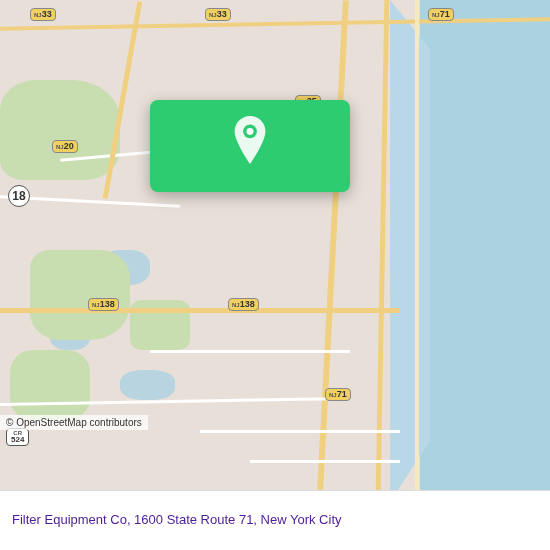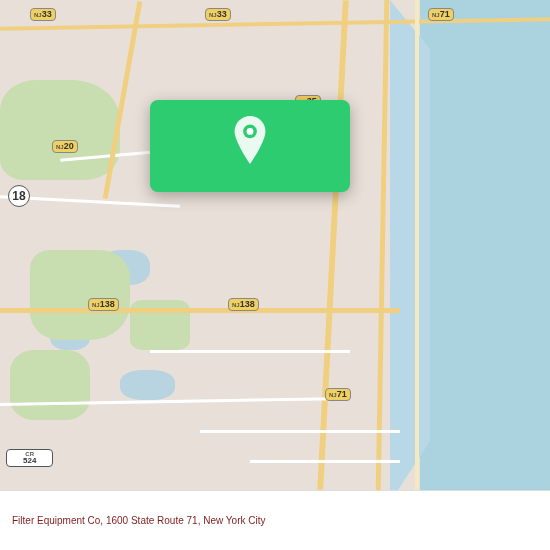--- a/index.html
+++ b/index.html
@@ -225,22 +225,22 @@
       background-color: #ffffff;
       border-top: 1px solid #ddd;
       display: flex;
       align-items: center;
       justify-content: space-between;
       padding: 0 12px;
       flex-shrink: 0;
     }
 
     #location-text {
-      font-size: 10px;
-      color: #7f1d1d;
+      font-size: 13px;
+      color: #4c1d95;
       flex: 1;
       line-height: 1.3;
     }
 
     #moovit-logo {
       display: flex;
       align-items: center;
       gap: 4px;
       flex-shrink: 0;
     }
@@ -323,33 +323,36 @@
     <div class="route-badge" style="top:298px;left:228px;">
       <span class="state-label">NJ</span>
       <span>138</span>
     </div>
     <div class="route-badge" style="top:388px;left:325px;">
       <span class="state-label">NJ</span>
       <span>71</span>
     </div>
 
     <div class="route-badge-circle" style="top:185px;left:8px;">18</div>
-    <div style="position:absolute;top:428px;left:6px;background:#fff;border:1.5px solid #555;border-radius:4px;font-size:8px;font-weight:bold;color:#333;padding:1px 16px;z-index:10;display:flex;flex-direction:column;align-items:center;line-height:1;margin-top:21px;">
+    <div style="position:absolute;top:428px;left:6px;background:#fff;border:1.5px solid #555;border-radius:4px;font-size:8px;font-weight:bold;color:#333;padding:1px 4px;z-index:10;display:flex;flex-direction:column;align-items:center;line-height:1;">
       <span style="font-size:6px;color:#555;">CR</span>
       <span>524</span>
     </div>
 
     <div id="cta-card">
       <div id="location-icon-container">
         <svg class="location-pin" viewBox="0 0 48 56" fill="none" xmlns="http://www.w3.org/2000/svg">
           <path d="M24 0C14.06 0 6 8.06 6 18C6 30 24 56 24 56C24 56 42 30 42 18C42 8.06 33.94 0 24 0Z" fill="white" fill-opacity="0.9"></path>
           <circle cx="24" cy="18" r="8" fill="#2ecc71"></circle>
           <circle cx="24" cy="18" r="4" fill="white"></circle>
         </svg>
       </div>
     </div>
 
+    <div id="copyright-bar">
+      <span>© OpenStreetMap contributors</span>
+    </div>
   </div>
 
   <div id="bottom-bar">
     <span id="location-text">Filter Equipment Co, 1600 State Route 71, New York City</span>
   </div>
 </div>
 
 </body></html>

